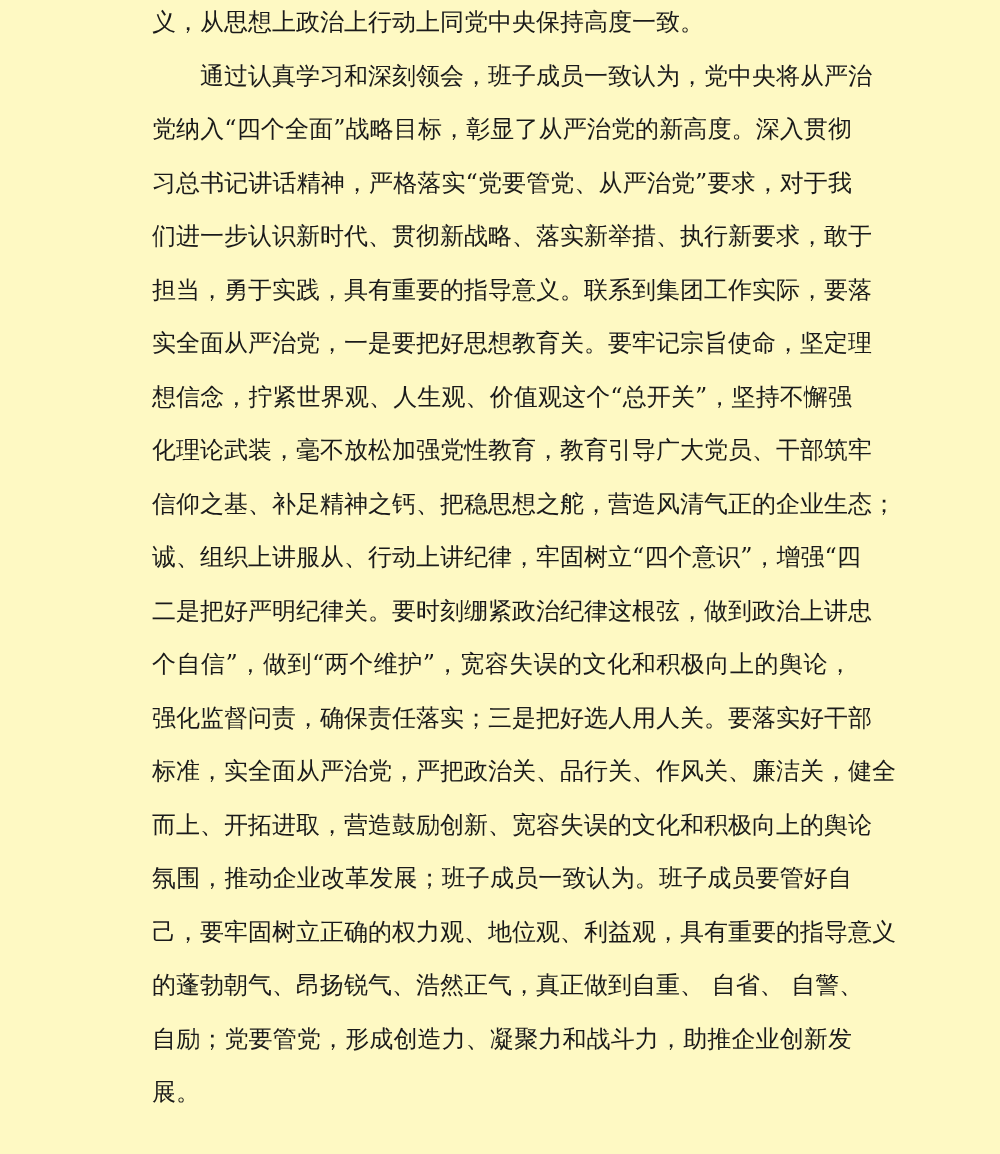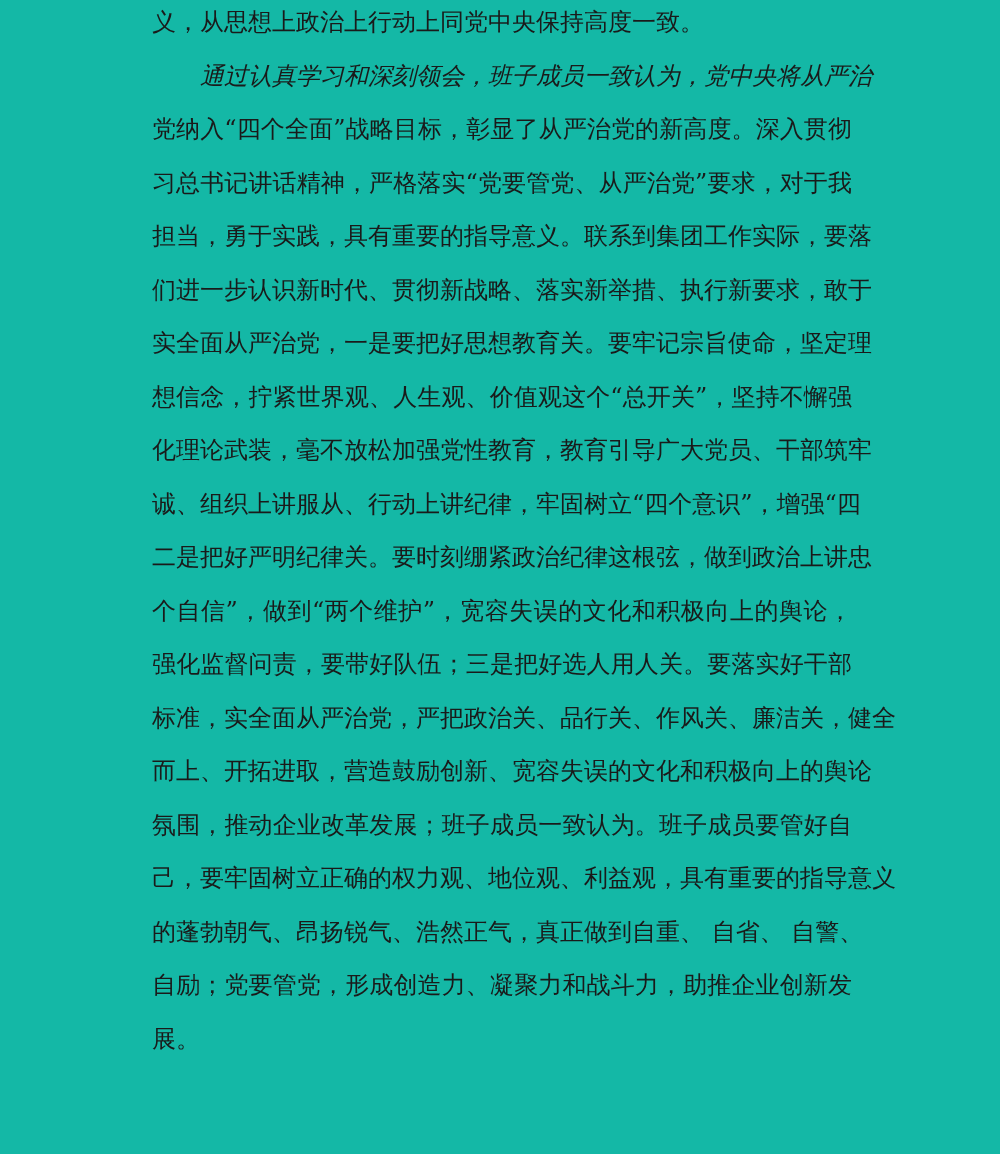--- a/index.html
+++ b/index.html
@@ -12,21 +12,21 @@
       height: 1154px;
       position: relative;
       overflow: hidden;
     }
     .page {
       position: absolute;
       left: 0;
       top: 0;
       width: 1000px;
       height: 1154px;
-      background: #14b8a6;
+      background: #fef9c3;
     }
     .text-block {
       position: absolute;
       left: 152px;
       top: 0;
       width: 700px;
     }
     .line {
       height: 53.5px;
       line-height: 53.5px;
@@ -36,46 +36,46 @@
       white-space: nowrap;
       text-align: justify;
       text-align-last: justify;
       letter-spacing: 0px;
     }
     .line.first-line {
       margin-top: -4px;
     }
     .line.indent {
       padding-left: 48px;
-      font-style: italic;
     }
     .line.last {
       text-align-last: left;
     }
   </style>
 </head>
 <body>
 
 <div class="page">
   <div class="text-block">
 
     <div class="line first-line last">义，从思想上政治上行动上同党中央保持高度一致。</div>
 
     <div class="line indent">通过认真学习和深刻领会，班子成员一致认为，党中央将从严治</div>
     <div class="line">党纳入“四个全面”战略目标，彰显了从严治党的新高度。深入贯彻</div>
     <div class="line">习总书记讲话精神，严格落实“党要管党、从严治党”要求，对于我</div>
+    <div class="line">们进一步认识新时代、贯彻新战略、落实新举措、执行新要求，敢于</div>
     <div class="line">担当，勇于实践，具有重要的指导意义。联系到集团工作实际，要落</div>
-    <div class="line">们进一步认识新时代、贯彻新战略、落实新举措、执行新要求，敢于</div>
     <div class="line">实全面从严治党，一是要把好思想教育关。要牢记宗旨使命，坚定理</div>
     <div class="line">想信念，拧紧世界观、人生观、价值观这个“总开关”，坚持不懈强</div>
     <div class="line">化理论武装，毫不放松加强党性教育，教育引导广大党员、干部筑牢</div>
+    <div class="line">信仰之基、补足精神之钙、把稳思想之舵，营造风清气正的企业生态；</div>
     <div class="line">诚、组织上讲服从、行动上讲纪律，牢固树立“四个意识”，增强“四</div>
     <div class="line">二是把好严明纪律关。要时刻绷紧政治纪律这根弦，做到政治上讲忠</div>
     <div class="line">个自信”，做到“两个维护”，宽容失误的文化和积极向上的舆论，</div>
-    <div class="line">强化监督问责，要带好队伍；三是把好选人用人关。要落实好干部</div>
+    <div class="line">强化监督问责，确保责任落实；三是把好选人用人关。要落实好干部</div>
     <div class="line">标准，实全面从严治党，严把政治关、品行关、作风关、廉洁关，健全</div>
     <div class="line">而上、开拓进取，营造鼓励创新、宽容失误的文化和积极向上的舆论</div>
     <div class="line">氛围，推动企业改革发展；班子成员一致认为。班子成员要管好自</div>
     <div class="line">己，要牢固树立正确的权力观、地位观、利益观，具有重要的指导意义</div>
     <div class="line">的蓬勃朝气、昂扬锐气、浩然正气，真正做到自重、 自省、 自警、</div>
     <div class="line">自励；党要管党，形成创造力、凝聚力和战斗力，助推企业创新发</div>
     <div class="line last">展。</div>
 
   </div>
 </div>

